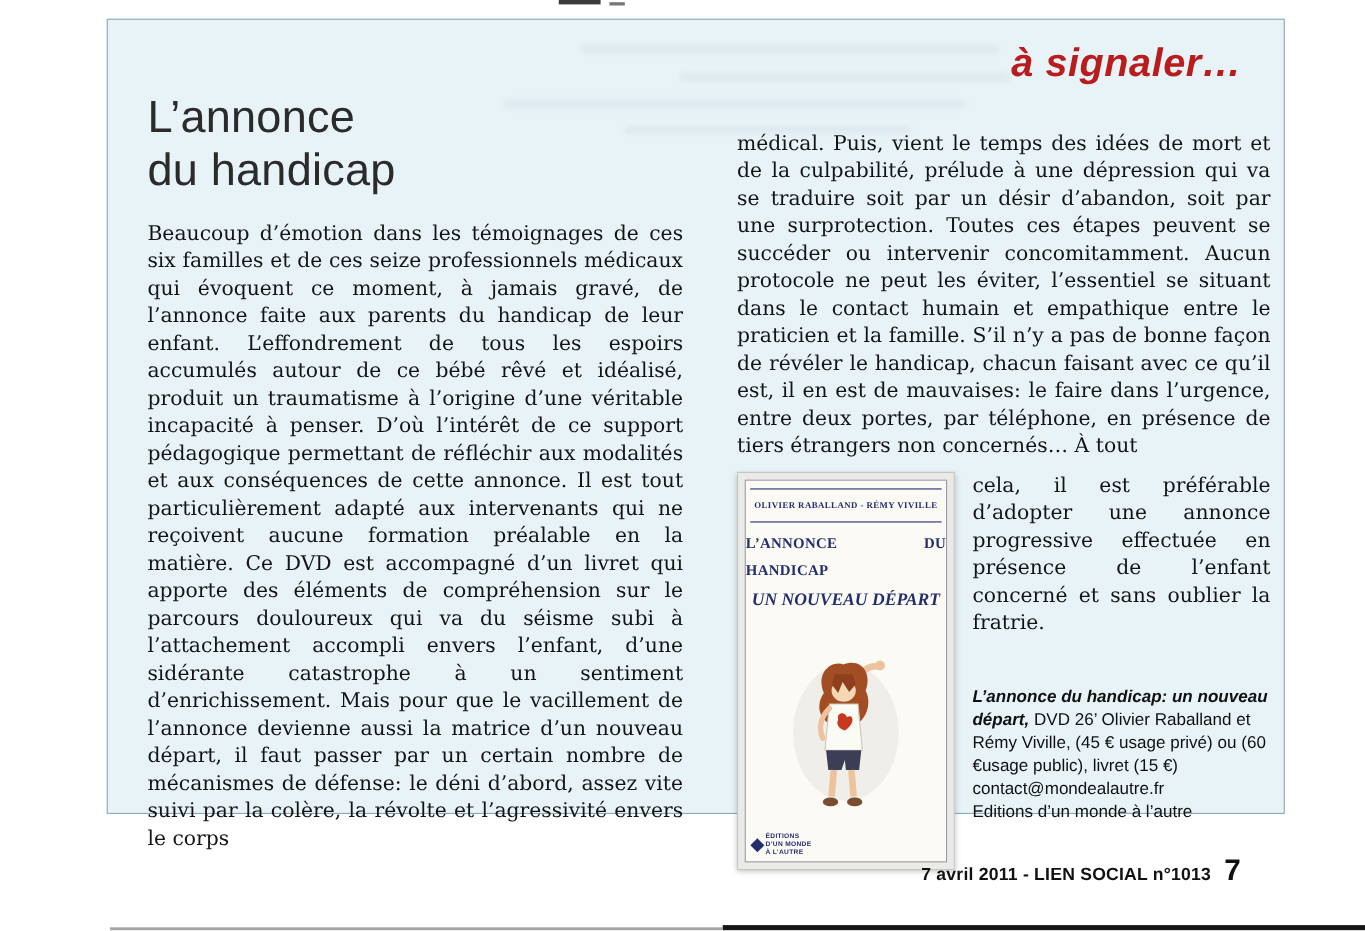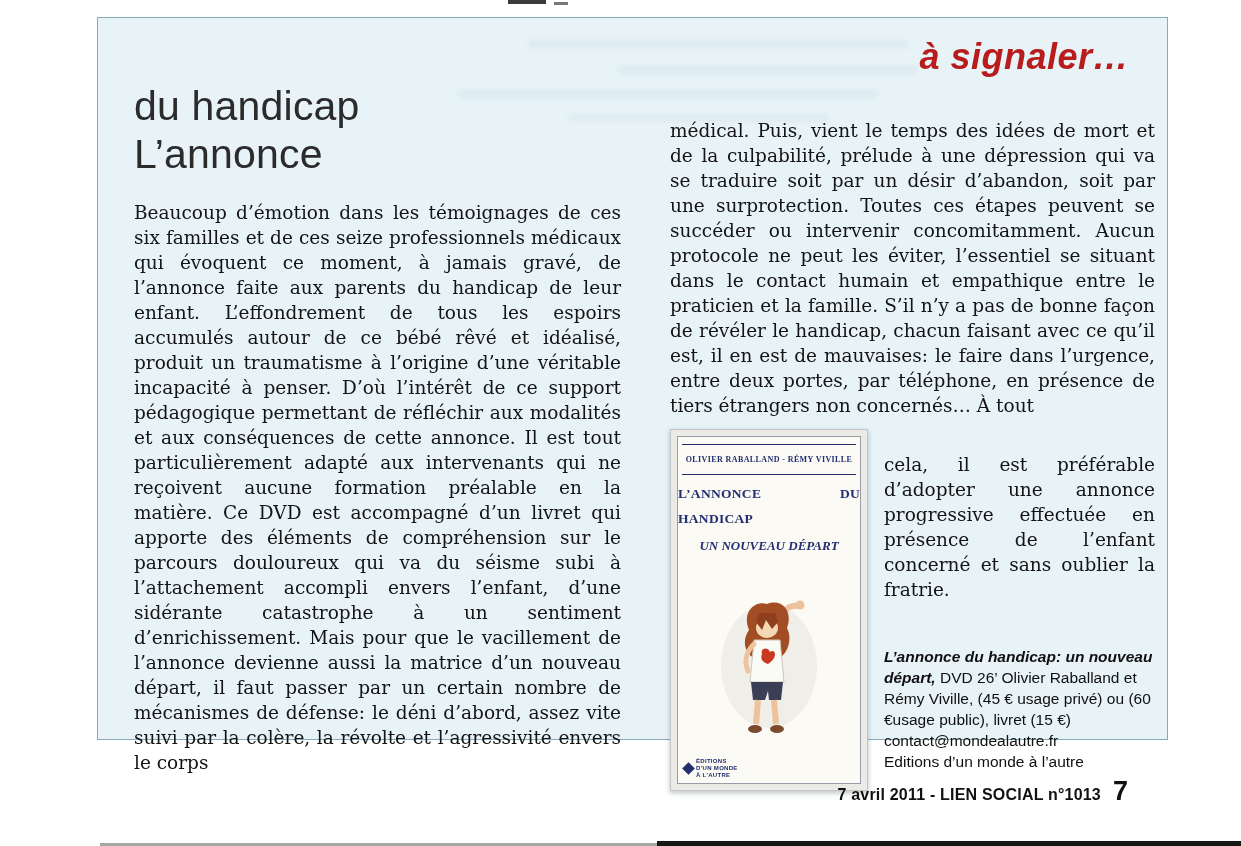--- a/index.html
+++ b/index.html
@@ -23,34 +23,34 @@
          font-family:"Liberation Sans", sans-serif;font-size:41px;line-height:48px;
          color:#2b2b2b;letter-spacing:.2px;}
 
   
   .bodytext{font-size:18.5px;line-height:25px;text-align:justify;hyphens:auto;-webkit-hyphens:auto;}
   .col-left{position:absolute;left:36px;top:182px;width:487px;}
   .col-right{position:absolute;left:572px;top:100px;width:485px;}
   .col-right p,.col-left p{margin:0;}
 
   .media-row{display:flex;margin-top:11px;}
-  .media-side{flex:1;margin-left:16px;min-width:0;margin-top:23px;}
+  .media-side{flex:1;margin-left:16px;min-width:0;}
   .wrap-text{margin:0;}
 
   
   .dvd{width:198px;height:362px;box-sizing:border-box;flex:0 0 198px;
        background:#eceae6;border:1px solid #c6c6c6;padding:6px;
        box-shadow:0 2px 5px rgba(60,80,90,.35);}
   .dvd-cover{width:100%;height:100%;box-sizing:border-box;background:#fbfaf5;
              border:1px solid #9a9aa8;display:flex;flex-direction:column;align-items:center;
              font-family:"Liberation Serif", serif;color:#232e6e;position:relative;}
   .dvd-authors{margin-top:7px;font-size:8px;font-weight:bold;letter-spacing:.4px;
                border-top:1px solid #232e6e;border-bottom:1px solid #232e6e;padding:2px 4px;}
   .dvd-title{margin-top:6px;font-size:13.5px;font-weight:bold;letter-spacing:.3px;}
-  .dvd-subtitle{margin-top:2px;font-size:13px;font-weight:bold;font-style:italic;}
+  .dvd-subtitle{margin-top:2px;font-size:16px;font-weight:bold;font-style:italic;}
   .dvd-art{flex:1;width:100%;display:flex;align-items:center;justify-content:center;}
   .dvd-art svg{width:128px;height:150px;}
   .dvd-banner{font-size:10.5px;font-weight:bold;letter-spacing:2.5px;
               border:1px solid #2a3470;padding:2px 10px;margin-bottom:8px;}
   .dvd-publisher{position:absolute;left:6px;bottom:4px;display:flex;align-items:center;gap:3px;}
   .pub-mark{width:9px;height:9px;background:#232e6e;transform:rotate(45deg);}
   .pub-lines{font-size:6px;line-height:7px;font-weight:bold;color:#232e6e;
              font-family:"Liberation Sans", sans-serif;letter-spacing:.3px;}
 
   
@@ -76,22 +76,22 @@
   <div class="panel">
 
     <div class="ghost" style="left:430px;top:22px;width:380px;height:9px;"></div>
     <div class="ghost" style="left:520px;top:48px;width:300px;height:9px;"></div>
     <div class="ghost" style="left:360px;top:72px;width:420px;height:9px;"></div>
     <div class="ghost" style="left:470px;top:96px;width:260px;height:8px;"></div>
 
     <div class="signaler">à signaler…</div>
 
     <div class="title">
+      <div>L’annonce</div>
       <div>du handicap</div>
-      <div>L’annonce</div>
     </div>
 
     <div class="col-left bodytext">
       <p>Beaucoup d’émotion dans les témoignages de ces six familles et de ces seize professionnels médicaux qui évoquent ce moment, à jamais gravé, de l’annonce faite aux parents du handicap de leur enfant. L’effondrement de tous les espoirs accumulés autour de ce bébé rêvé et idéalisé, produit un traumatisme à l’origine d’une véritable incapacité à penser. D’où l’intérêt de ce support pédagogique permettant de réfléchir aux modalités et aux conséquences de cette annonce. Il est tout particulièrement adapté aux intervenants qui ne reçoivent aucune formation préalable en la matière. Ce DVD est accompagné d’un livret qui apporte des éléments de compréhension sur le parcours douloureux qui va du séisme subi à l’attachement accompli envers l’enfant, d’une sidérante catastrophe à un sentiment d’enrichissement. Mais pour que le vacillement de l’annonce devienne aussi la matrice d’un nouveau départ, il faut passer par un certain nombre de mécanismes de défense: le déni d’abord, assez vite suivi par la colère, la révolte et l’agressivité envers le corps</p>
     </div>
 
     <div class="col-right bodytext">
       <p>médical. Puis, vient le temps des idées de mort et de la culpabilité, prélude à une dépression qui va se traduire soit par un désir d’abandon, soit par une surprotection. Toutes ces étapes peuvent se succéder ou intervenir concomitamment. Aucun protocole ne peut les éviter, l’essentiel se situant dans le contact humain et empathique entre le praticien et la famille. S’il n’y a pas de bonne façon de révéler le handicap, chacun faisant avec ce qu’il est, il en est de mauvaises: le faire dans l’urgence, entre deux portes, par téléphone, en présence de tiers étrangers non concernés… À tout</p>
 
       <div class="media-row">

